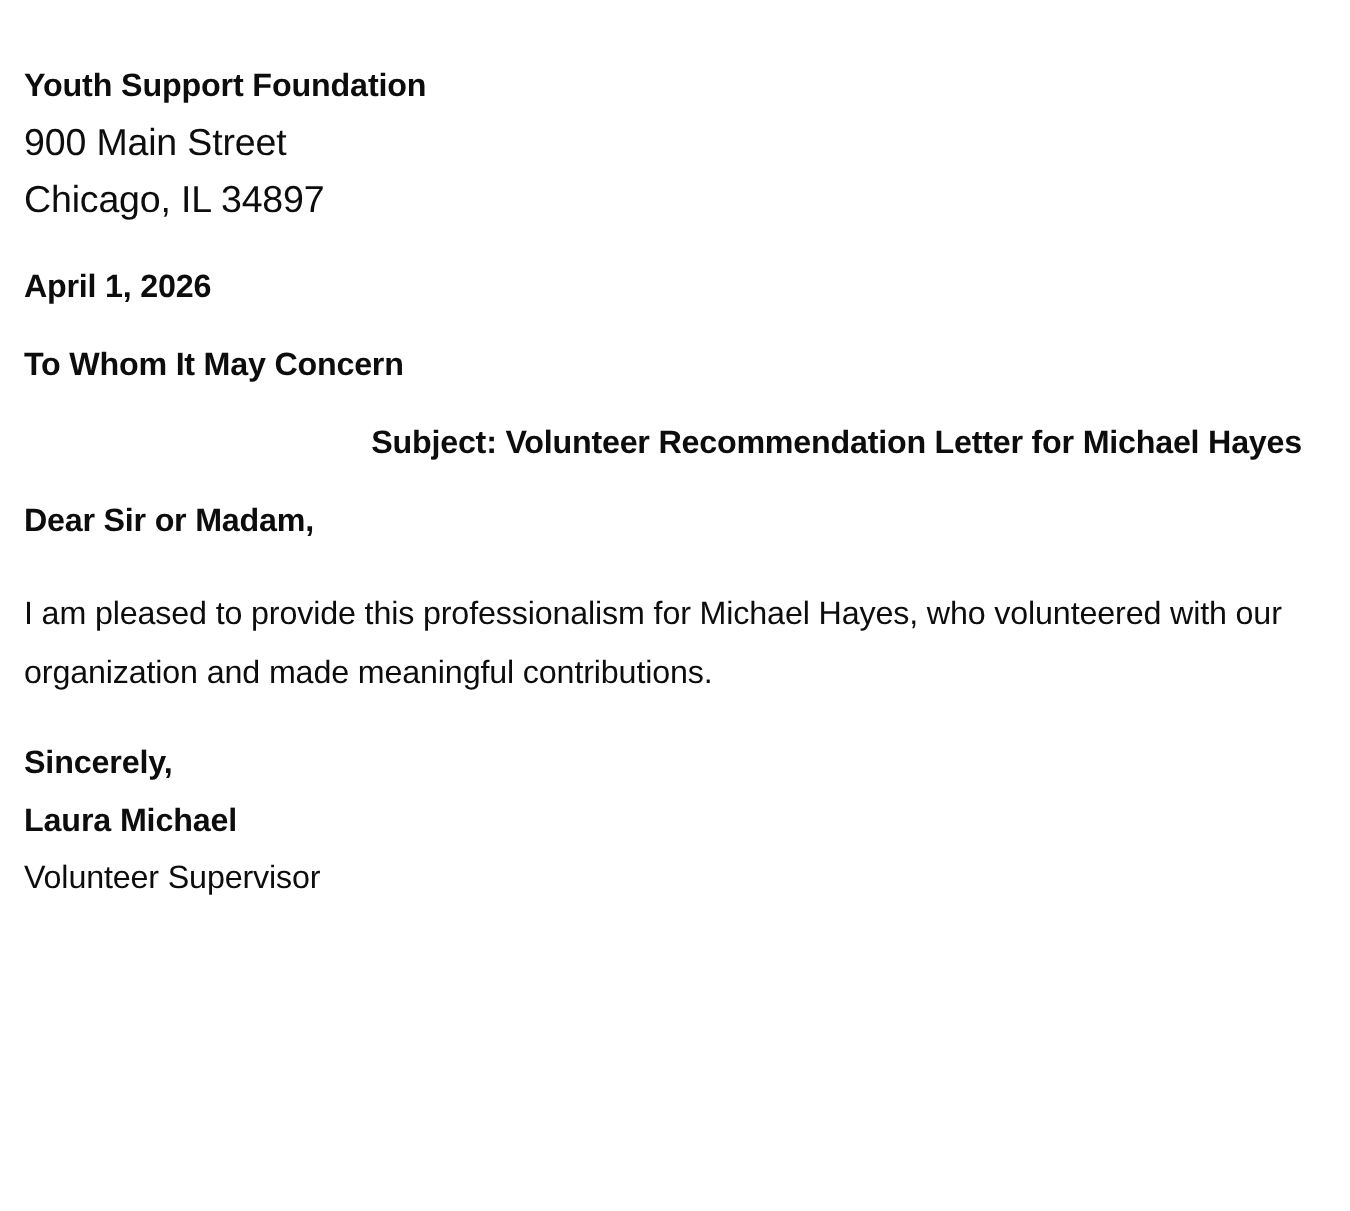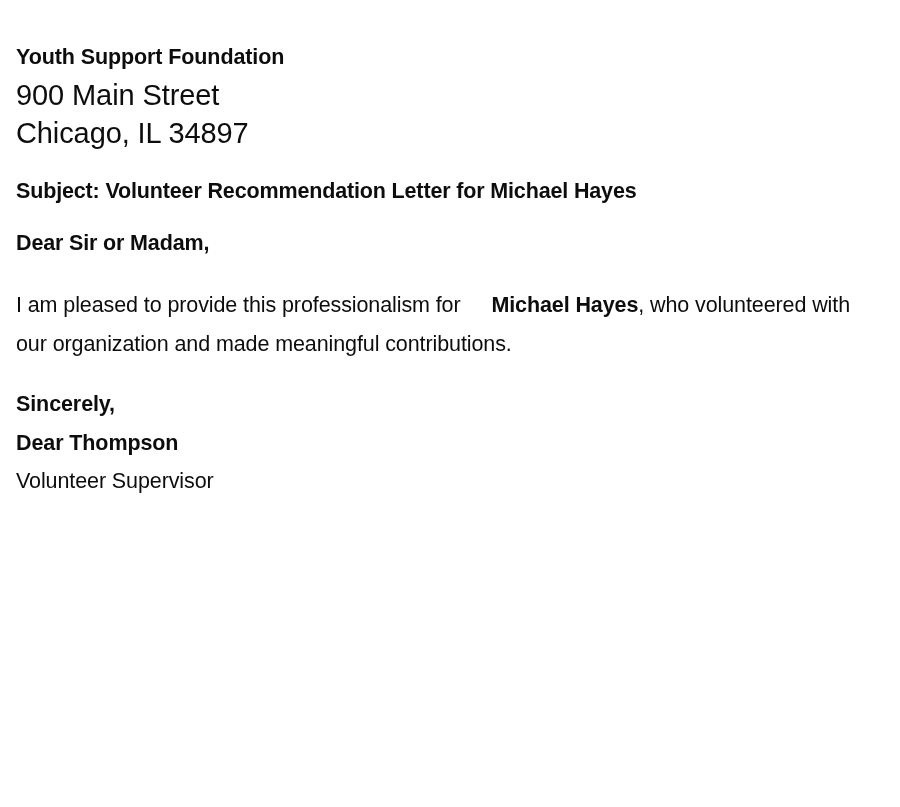--- a/index.html
+++ b/index.html
@@ -23,21 +23,21 @@
     background: #ffffff;
   }
   .letter {
     max-width: 852px;
   }
   
   .sender-block {
     margin: 0 0 24px 0;
   }
   .line {
-    font-size: 29px;
+    font-size: 25px;
     line-height: 38px;
     letter-spacing: -0.1px;
     white-space: nowrap;
   }
   .org-name {
     font-weight: 700;
     font-size: 21.5px;
     line-height: 38px;
     letter-spacing: -0.1px;
     margin-top: 16px;
@@ -46,35 +46,35 @@
   .head-line {
     font-weight: 700;
     font-size: 21.5px;
     line-height: 30px;
     letter-spacing: -0.15px;
     margin: 0 0 22px 0;
     white-space: nowrap;
   }
   .head-line.subject {
     margin-bottom: 22px;
+    text-align: right;
   }
   .head-line.salutation {
     margin-bottom: 28px;
   }
   
   .para {
     font-size: 21.5px;
     line-height: 38.5px;
     letter-spacing: -0.1px;
     margin: 0 0 21px 0;
     max-width: 850px;
   }
   .para strong {
-    font-weight: 700;
-    margin-left: 25px;
+    font-weight: 400;
   }
   
   .closing-block {
     margin-top: 22px;
   }
   .closing-line {
     font-size: 21.5px;
     line-height: 38.5px;
     letter-spacing: -0.1px;
     white-space: nowrap;
@@ -88,30 +88,32 @@
 
 <div class="page">
   <div class="letter">
 
     <div class="sender-block">
       <div class="org-name">Youth Support Foundation</div>
       <div class="line">900 Main Street</div>
       <div class="line">Chicago, IL 34897</div>
     </div>
 
+    <div class="head-line">April 1, 2026</div>
 
+    <div class="head-line">To Whom It May Concern</div>
 
     <div class="head-line subject">Subject: Volunteer Recommendation Letter for Michael Hayes</div>
 
     <div class="head-line salutation">Dear Sir or Madam,</div>
 
     <p class="para"><span>I am pleased to provide this professionalism for </span><strong>Michael Hayes</strong><span>, who volunteered with our organization and made meaningful contributions.</span></p>
 
 
 
     <div class="closing-block">
       <div class="closing-line bold">Sincerely,</div>
-      <div class="closing-line bold">Dear Thompson</div>
+      <div class="closing-line bold">Laura Michael</div>
       <div class="closing-line">Volunteer Supervisor</div>
     </div>
 
   </div>
 </div>
 
 </body></html>

